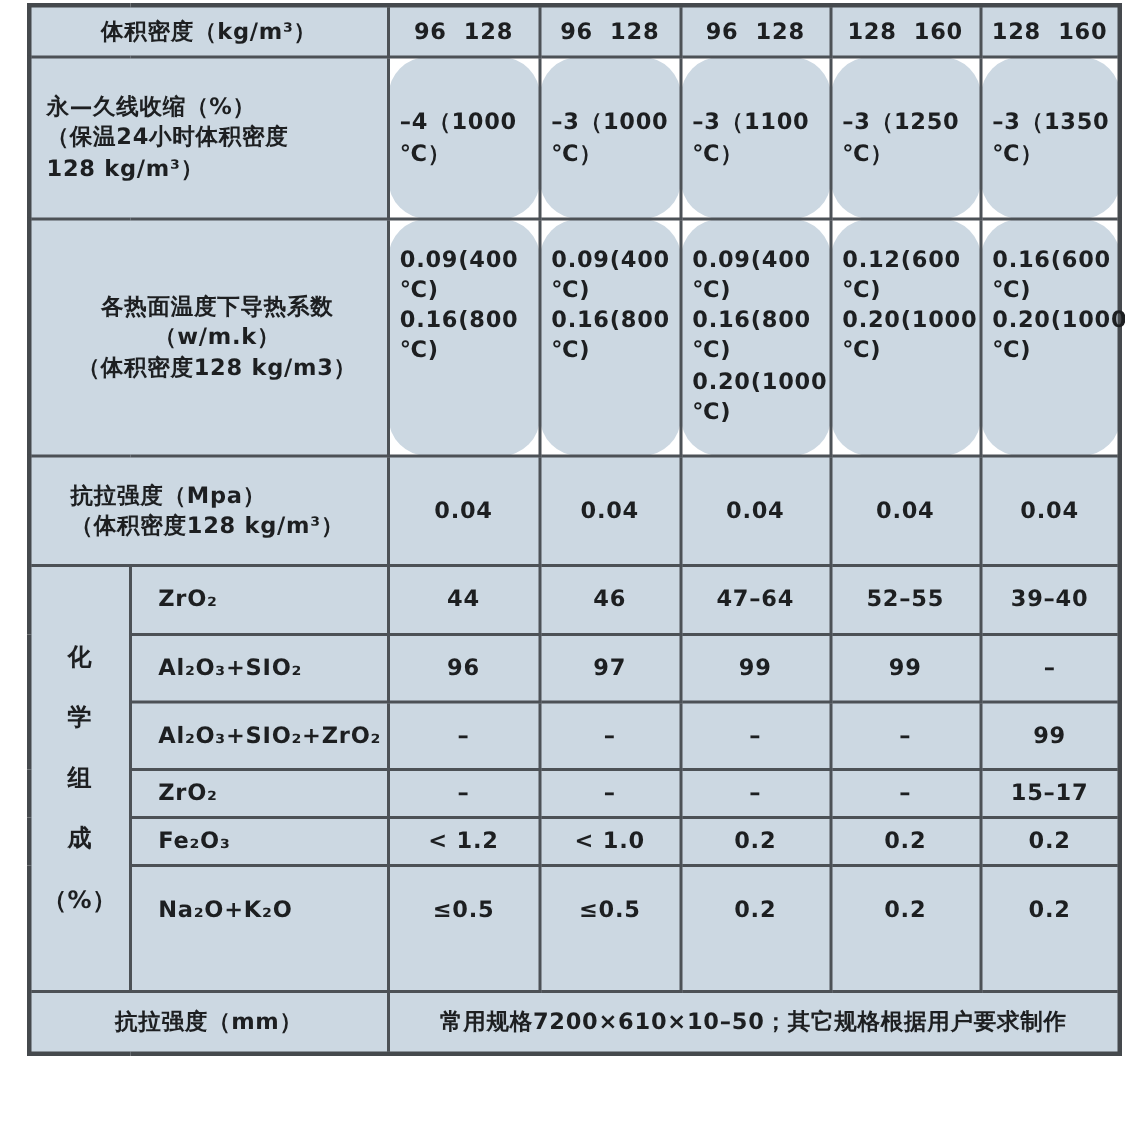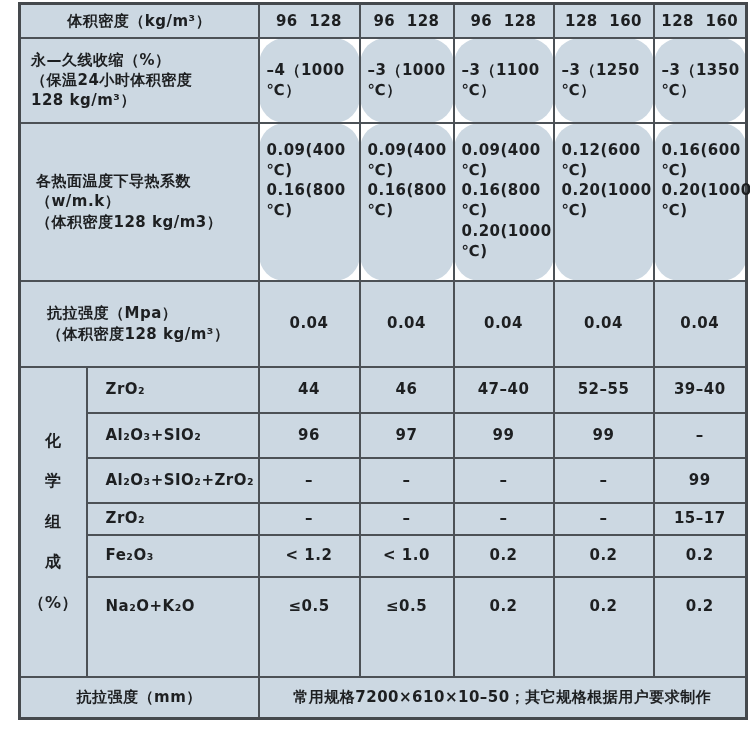--- a/index.html
+++ b/index.html
@@ -23,21 +23,21 @@
     font-size:15px;
     font-weight:600;
     text-align:center;
     vertical-align:middle;
     padding:2px 4px;
     letter-spacing:0.5px;
     line-height:1.35;
   }
   .pre{white-space:pre-wrap;}
   .lab-left{text-align:left;padding-left:10px;}
-  .lab-left2{text-align:left;padding-left:15px;}
+  .lab-left2{text-align:center;padding-left:15px;}
   .lab-center-block{text-align:left;padding-left:26px;}
   .val-left{text-align:left;padding-left:7px;padding-right:2px;border-radius:26px;}
   .v-top{vertical-align:top;padding-top:16px;}
   .group-cell{vertical-align:middle;}
   .vstack{display:flex;flex-direction:column;align-items:center;justify-content:center;gap:19px;font-size:16px;}
   .formula{text-align:left;padding-left:18px;}
 </style>
 </head>
 <body>
 
@@ -56,21 +56,21 @@
     <tbody>
         <tr style="height:34px">
       <td colspan="2" class="pre">体积密度（kg/m³）</td>
       <td class="pre">96  128</td>
       <td class="pre">96  128</td>
       <td class="pre">96  128</td>
       <td class="pre">128  160</td>
       <td class="pre">128  160</td>
     </tr>
 
-    <tr style="height:85px">
+    <tr style="height:108px">
       <td colspan="2" class="pre lab-left">永—久线收缩（%）
 （保温24小时体积密度
 128 kg/m³）</td>
       <td class="pre val-left">–4（1000
 ℃）</td>
       <td class="pre val-left">–3（1000
 ℃）</td>
       <td class="pre val-left">–3（1100
 ℃）</td>
       <td class="pre val-left">–3（1250
@@ -100,21 +100,21 @@
       <td class="pre val-left v-top">0.12(600
 ℃)
 0.20(1000
 ℃)</td>
       <td class="pre val-left v-top">0.16(600
 ℃)
 0.20(1000
 ℃)</td>
     </tr>
 
-    <tr style="height:86px">
+    <tr style="height:73px">
       <td colspan="2" class="pre lab-center-block">抗拉强度（Mpa）
 （体积密度128 kg/m³）</td>
       <td>0.04</td>
       <td>0.04</td>
       <td>0.04</td>
       <td>0.04</td>
       <td>0.04</td>
     </tr>
 
     <tr style="height:46px">
@@ -123,21 +123,21 @@
           <span>化</span>
           <span>学</span>
           <span>组</span>
           <span>成</span>
           <span>（%）</span>
         </div>
       </td>
       <td class="formula">ZrO₂</td>
       <td>44</td>
       <td>46</td>
-      <td>47–40</td>
+      <td>47–64</td>
       <td>52–55</td>
       <td>39–40</td>
     </tr>
     <tr style="height:45px">
       <td class="formula">Al₂O₃+SIO₂</td>
       <td>96</td>
       <td>97</td>
       <td>99</td>
       <td>99</td>
       <td>–</td>
@@ -151,29 +151,29 @@
       <td>99</td>
     </tr>
     <tr style="height:32px">
       <td class="formula">ZrO₂</td>
       <td>–</td>
       <td>–</td>
       <td>–</td>
       <td>–</td>
       <td>15–17</td>
     </tr>
-    <tr style="height:42px">
+    <tr style="height:32px">
       <td class="formula">Fe₂O₃</td>
       <td>&lt; 1.2</td>
       <td>&lt; 1.0</td>
       <td>0.2</td>
       <td>0.2</td>
       <td>0.2</td>
     </tr>
-    <tr style="height:100px">
+    <tr style="height:84px">
       <td class="formula" style="vertical-align:top;padding-top:18px">Na₂O+K₂O</td>
       <td style="vertical-align:top;padding-top:18px">≤0.5</td>
       <td style="vertical-align:top;padding-top:18px">≤0.5</td>
       <td style="vertical-align:top;padding-top:18px">0.2</td>
       <td style="vertical-align:top;padding-top:18px">0.2</td>
       <td style="vertical-align:top;padding-top:18px">0.2</td>
     </tr>
 
     <tr style="height:42px">
       <td colspan="2">抗拉强度（mm）</td>

